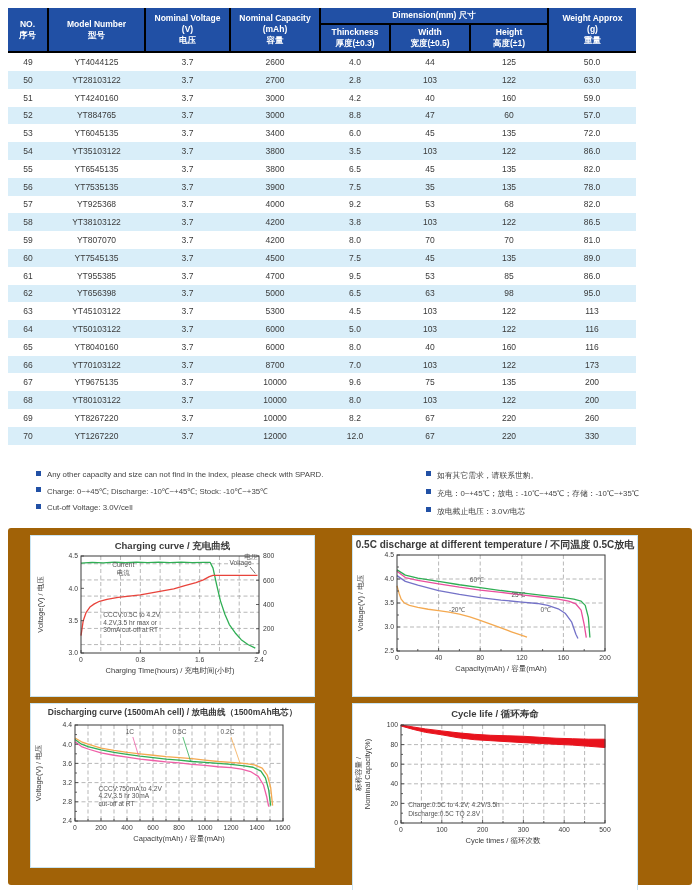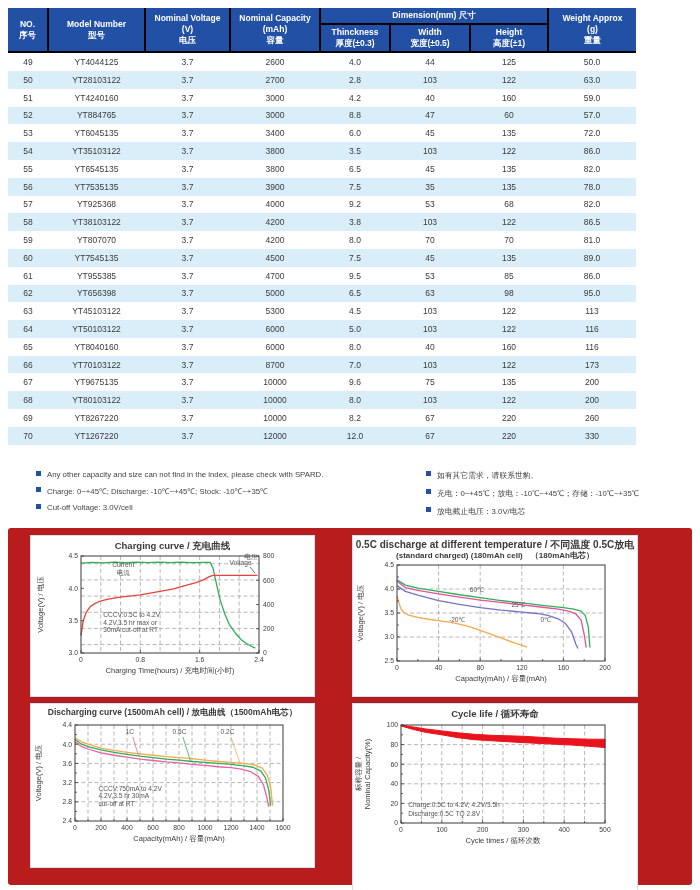--- a/index.html
+++ b/index.html
@@ -17,21 +17,21 @@
   table.spec tbody tr:nth-child(even){background:#d9eef9;}
 
   
   .notes{display:flex;margin:9px 0 0 20px;}
   .notes ul{list-style:none;margin:16px;padding:0;}
   .notes .col-left{width:358px;}
   .notes li{font-size:7.8px;color:#444;margin:0 0 7px 0;display:flex;align-items:flex-start;}
   .notes .bullet{flex:0 0 auto;width:5px;height:5px;background:#2150a5;margin:1.5px 6px 0 0;}
 
   
-  .charts-band{position:absolute;left:8px;top:528px;width:684px;height:357px;background:#b91c1c;border-radius:3px;}
+  .charts-band{position:absolute;left:8px;top:528px;width:684px;height:357px;background:#a16207;border-radius:3px;}
   .panel{position:absolute;background:#fff;border:1px solid #c9e4f2;box-sizing:border-box;}
   #panel-charging{left:22px;top:7px;width:285px;height:162px;}
   #panel-temp{left:344px;top:7px;width:286px;height:162px;}
   #panel-discharging{left:22px;top:175px;width:285px;height:165px;}
   #panel-cycle{left:344px;top:175px;width:286px;height:193px;}
   .chart-title{font-weight:bold;font-size:9.5px;text-align:center;padding-top:4px;line-height:1.2;color:#3a3a3a;}
   .chart-title.small{font-size:10px;padding-top:3px;}
   .chart-subtitle{font-weight:bold;font-size:8px;text-align:center;line-height:1.2;color:#3a3a3a;}
 
   
@@ -419,21 +419,20 @@
             <line x1="219.1" y1="15.993333333333325" x2="224.29166666666669" y2="22.45999999999998" stroke="#555" stroke-width="0.8"></line>
           </g>
         </svg>
     </div>
 
     <div class="panel" id="panel-temp">
       <div class="chart-title small">
         <span>0.5C discharge at different temperature</span>
         <span>/ 不同温度 0.5C放电</span>
       </div>
-      <div class="chart-subtitle">(standard charged) (180mAh cell)　（180mAh电芯）</div>
       <svg class="chart" width="284" height="136" viewBox="0 0 284 136">
           <g>
             <line x1="85.6" y1="4" x2="85.6" y2="100" class="grid"></line>
             <line x1="127.2" y1="4" x2="127.2" y2="100" class="grid"></line>
             <line x1="168.8" y1="4" x2="168.8" y2="100" class="grid"></line>
             <line x1="210.4" y1="4" x2="210.4" y2="100" class="grid"></line>
             <line x1="44" y1="76" x2="252" y2="76" class="grid"></line>
             <line x1="44" y1="52" x2="252" y2="52" class="grid"></line>
             <line x1="44" y1="28" x2="252" y2="28" class="grid"></line>
             <polyline points="44,18.87999999999998 52.32,24.159999999999997 64.8,27.04000000000002 85.6,30.39999999999999 106.4,33.760000000000005 127.2,36.64000000000001 148,39.52000000000001 168.8,41.92 189.6,44.31999999999999 210.4,46.720000000000006 220.79999999999998,48.16 228.08,50.08 232.24,54.39999999999999 235.36,66.39999999999999 236.92,86.56" fill="none" stroke="#2fae54" stroke-width="1.3" stroke-linejoin="round"></polyline>

